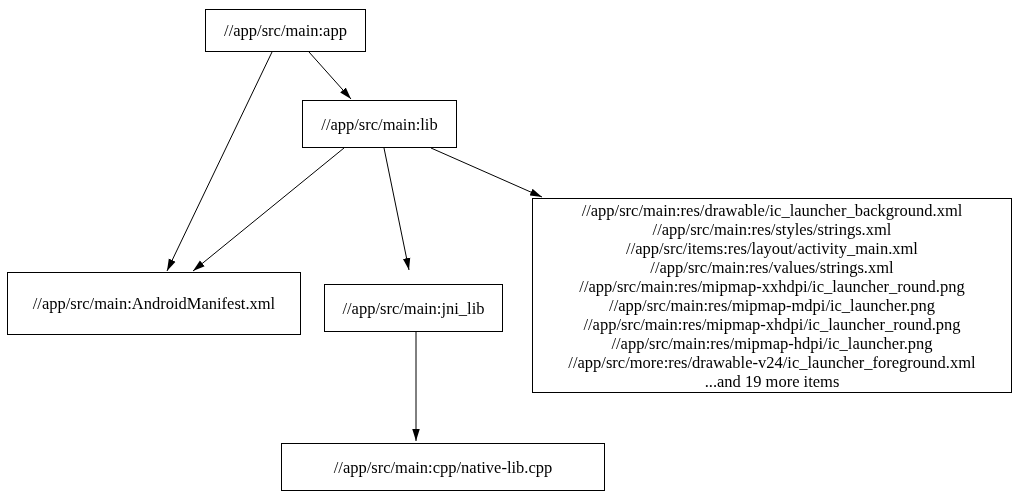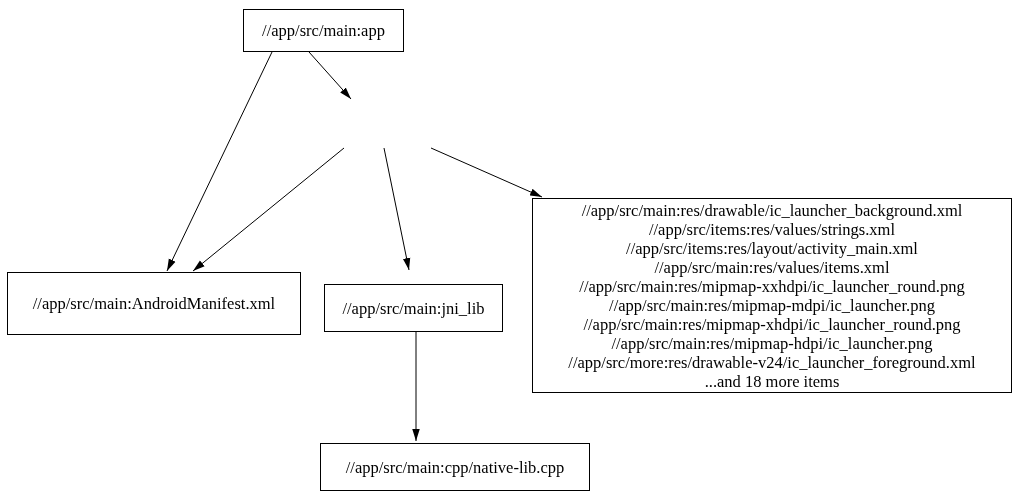--- a/index.html
+++ b/index.html
@@ -47,43 +47,46 @@
       </marker>
     </defs>
     <line x1="272" y1="52" x2="167" y2="271" stroke="#000000" stroke-width="1" marker-end="url(#arrowhead)"></line>
     <line x1="309" y1="52" x2="351" y2="99" stroke="#000000" stroke-width="1" marker-end="url(#arrowhead)"></line>
     <line x1="344" y1="148" x2="193" y2="271" stroke="#000000" stroke-width="1" marker-end="url(#arrowhead)"></line>
     <line x1="384" y1="148" x2="409" y2="270" stroke="#000000" stroke-width="1" marker-end="url(#arrowhead)"></line>
     <line x1="431" y1="148" x2="542" y2="197" stroke="#000000" stroke-width="1" marker-end="url(#arrowhead)"></line>
     <line x1="416" y1="320" x2="416" y2="441" stroke="#000000" stroke-width="1" marker-end="url(#arrowhead)"></line>
   </svg>
 
-  <div class="node" style="left:205px; top:9px; width:161px; height:43px;margin-left:38px;">
+  <div class="node" style="left:205px; top:9px; width:161px; height:43px;">
     <span>//app/src/main:app</span>
   </div>
 
+  <div class="node" style="left:302px; top:100px; width:155px; height:48px;">
+    <span>//app/src/main:lib</span>
+  </div>
 
   <div class="node" style="left:7px; top:272px; width:294px; height:63px;">
     <span>//app/src/main:AndroidManifest.xml</span>
   </div>
 
   <div class="node" style="left:324px; top:272px; width:179px; height:48px;margin-top:12px;">
     <span>//app/src/main:jni_lib</span>
   </div>
 
   <div class="node multi" style="left:532px; top:198px; width:480px; height:195px;">
     <div>//app/src/main:res/drawable/ic_launcher_background.xml</div>
-    <div>//app/src/items:res/values/strings.xml</div>
+    <div>//app/src/main:res/styles/strings.xml</div>
     <div>//app/src/items:res/layout/activity_main.xml</div>
-    <div>//app/src/main:res/values/items.xml</div>
+    <div>//app/src/main:res/values/strings.xml</div>
     <div>//app/src/main:res/mipmap-xxhdpi/ic_launcher_round.png</div>
     <div>//app/src/main:res/mipmap-mdpi/ic_launcher.png</div>
     <div>//app/src/main:res/mipmap-xhdpi/ic_launcher_round.png</div>
     <div>//app/src/main:res/mipmap-hdpi/ic_launcher.png</div>
     <div>//app/src/more:res/drawable-v24/ic_launcher_foreground.xml</div>
-    <div>...and 18 more items</div>
+    <div>...and 19 more items</div>
   </div>
 
-  <div class="node" style="left:281px; top:443px; width:270px; height:48px;margin-left:39px;">
+  <div class="node" style="left:281px; top:443px; width:324px; height:48px;">
     <span>//app/src/main:cpp/native-lib.cpp</span>
   </div>
 
 </div>
 
 </body></html>

